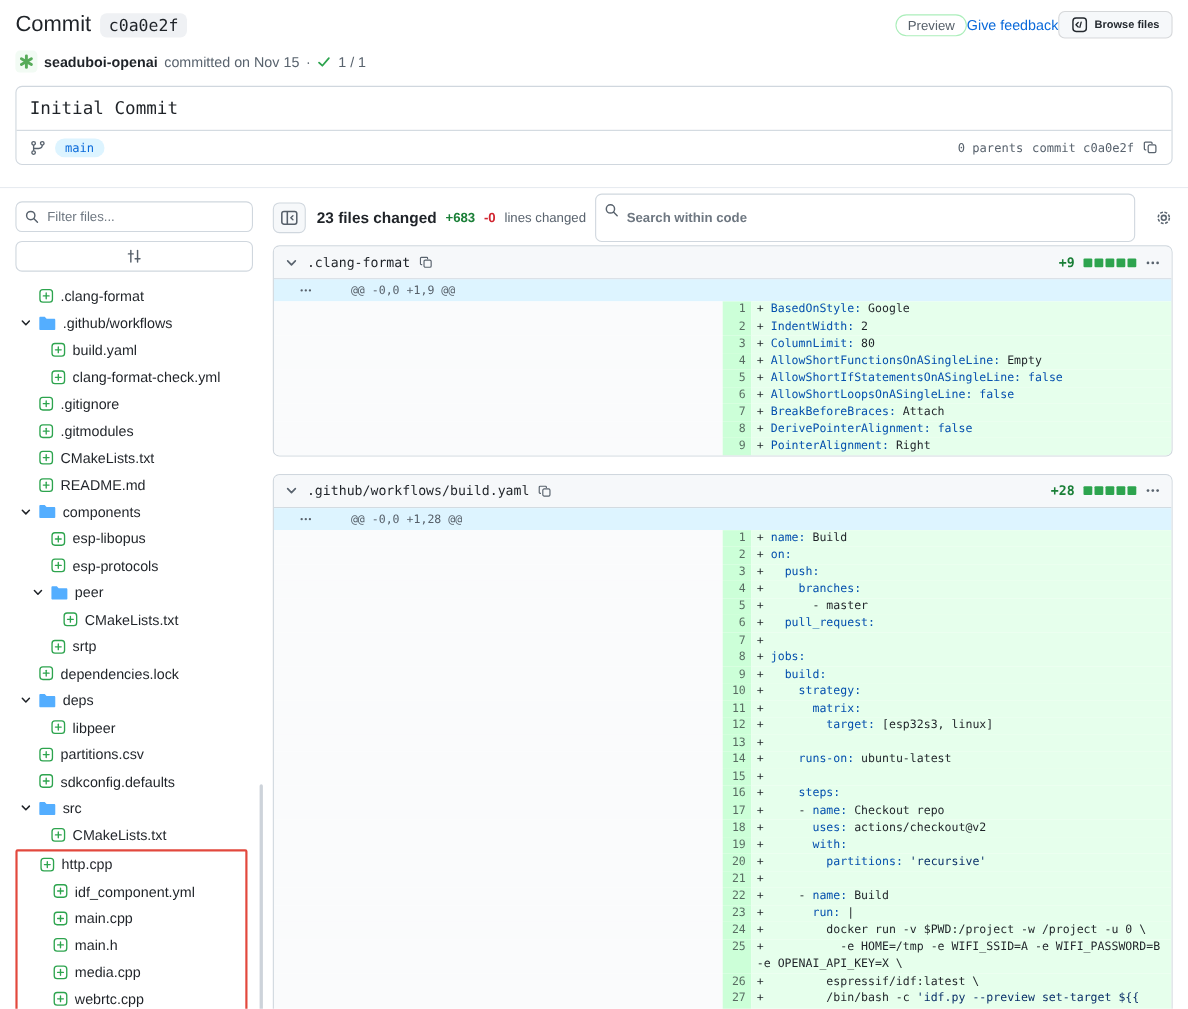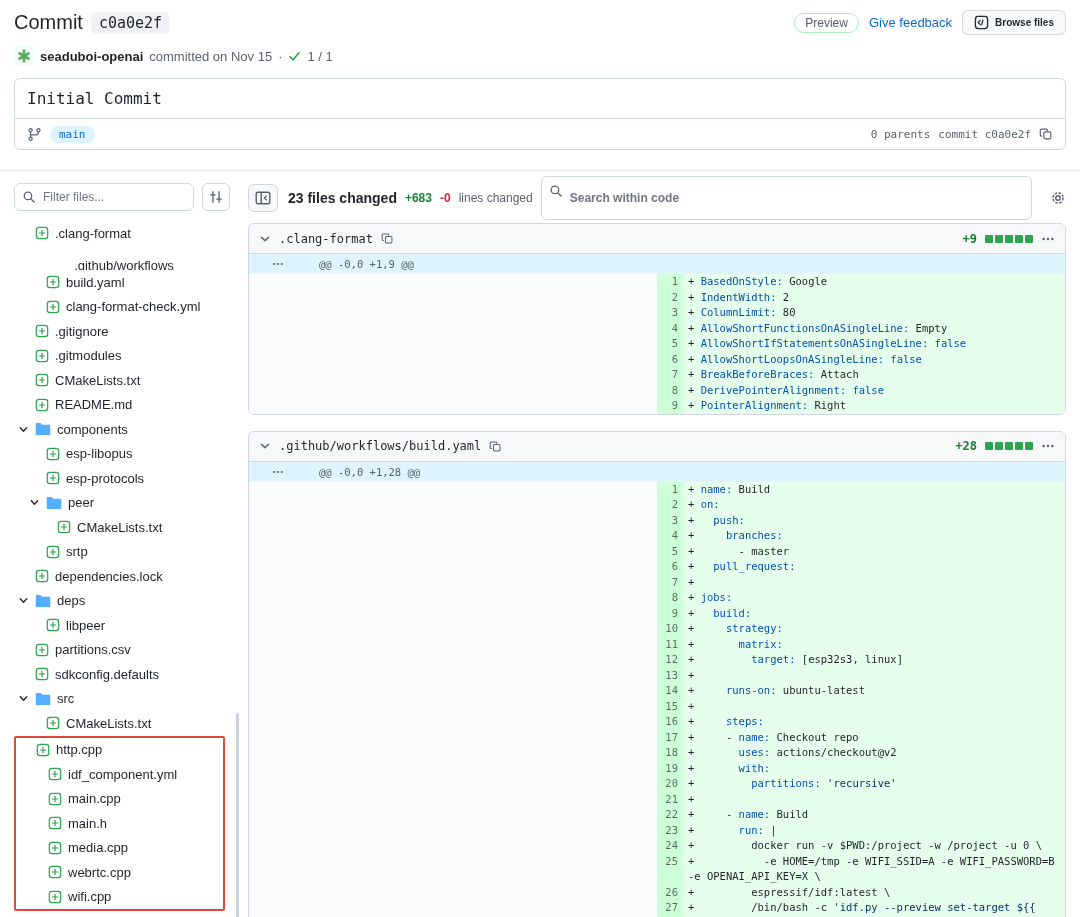--- a/index.html
+++ b/index.html
@@ -6,21 +6,21 @@
   html,body { width:1080px; height:917px; overflow:hidden; background:#fff;
     font-family:"Liberation Sans", sans-serif; color:#1f2328; }
   .mono { font-family:"DejaVu Sans Mono","Liberation Mono",monospace; }
 
   
   .page-header { padding:10px 14px 20px; border-bottom:1px solid #e7ebf0; }
   .title-row { display:flex; align-items:center; }
   .page-title { font-size:20px; font-weight:400; color:#1f2328; }
   .sha-chip { font-family:"DejaVu Sans Mono","Liberation Mono",monospace; font-size:15px;
     background:#eff1f4; border-radius:6px; padding:2px 8px; margin-left:8px; }
-  .header-actions { margin-left:auto; display:flex; align-items:center; gap:10px; }
+  .header-actions { margin-left:auto; display:flex; align-items:center; }
   .preview-pill { font-size:12px; color:#57606a; border:1px solid #aceebb; border-radius:999px;
     padding:2px 10px; background:#fff; cursor:pointer; }
   .feedback-link { font-size:13px; color:#0969da; text-decoration:none; cursor:pointer; }
   .btn { display:inline-flex; align-items:center; gap:6px; font-size:10px; font-weight:600;
     color:#24292f; background:#f6f8fa; border:1px solid rgba(31,35,40,.15); border-radius:6px;
     padding:4px 11px; cursor:pointer; }
   .meta-row { display:flex; align-items:center; gap:6px; margin-top:11px; font-size:13px; color:#59636e; }
   .meta-row .author { color:#1f2328; font-weight:600; }
   .avatar { width:20px; height:20px; border-radius:4px; background:#f2fbf4; display:inline-flex;
     align-items:center; justify-content:center; }
@@ -29,21 +29,21 @@
   .commit-meta2 { display:flex; align-items:center; padding:5px 12px; height:30px; }
   .branch-pill { background:#ddf4ff; color:#0969da; font-size:11px; border-radius:999px;
     padding:2px 9px; margin-left:8px; cursor:pointer; }
   .commit-refs { margin-left:auto; display:flex; align-items:center; gap:8px;
     font-size:11px; color:#59636e; }
   .icon-btn { background:none; border:none; color:#59636e; cursor:pointer; display:inline-flex; padding:0; }
 
   
   .content { display:flex; gap:18px; padding:12px 14px 0; }
   .sidebar { flex:0 0 216px; position:relative; }
-  .filter-row { display:flex; gap:8px; }
+  .filter-row { display:flex; gap:8px;flex-direction:column; }
   .input-wrap { position:relative; flex:1; }
   .input-wrap .s-icon { position:absolute; left:8px; top:7px; color:#59636e; }
   input.text-input { width:100%; height:28px; border:1px solid #d0d7de; border-radius:6px;
     padding:0 8px 0 28px; font-size:12px; color:#1f2328; background:#fff; }
   input.text-input::placeholder { color:#6e7781; }
   .filter-btn { flex:0 0 28px; height:28px; border:1px solid #d0d7de; border-radius:6px;
     background:#fff; color:#57606a; display:flex; align-items:center; justify-content:center; cursor:pointer; }
   .tree { margin-top:10px; }
   .tree-item { height:24.5px; display:flex; align-items:center; gap:6px; font-size:13px;
     color:#1f2328; border-radius:6px; cursor:pointer; white-space:nowrap; overflow:hidden; }
@@ -229,21 +229,21 @@
           </svg>
       </button>
     </div>
     <div class="tree" id="file-tree">
         <div class="tree-item" style="padding-left: 21px;">
           <svg width="14" height="14" class="ic">
             <use href="#i-file-added"></use>
           </svg>
           <span>.clang-format</span>
         </div>
-        <div class="tree-item" style="padding-left: 4px; flex-direction: column;">
+        <div class="tree-item" style="padding-left: 4px;">
           <svg width="11" height="11" class="ic">
             <use href="#i-chevron-down"></use>
           </svg>
           <svg width="16" height="16" class="ic">
             <use href="#i-folder"></use>
           </svg>
           <span>.github/workflows</span>
         </div>
         <div class="tree-item" style="padding-left: 32px;">
           <svg width="14" height="14" class="ic">

